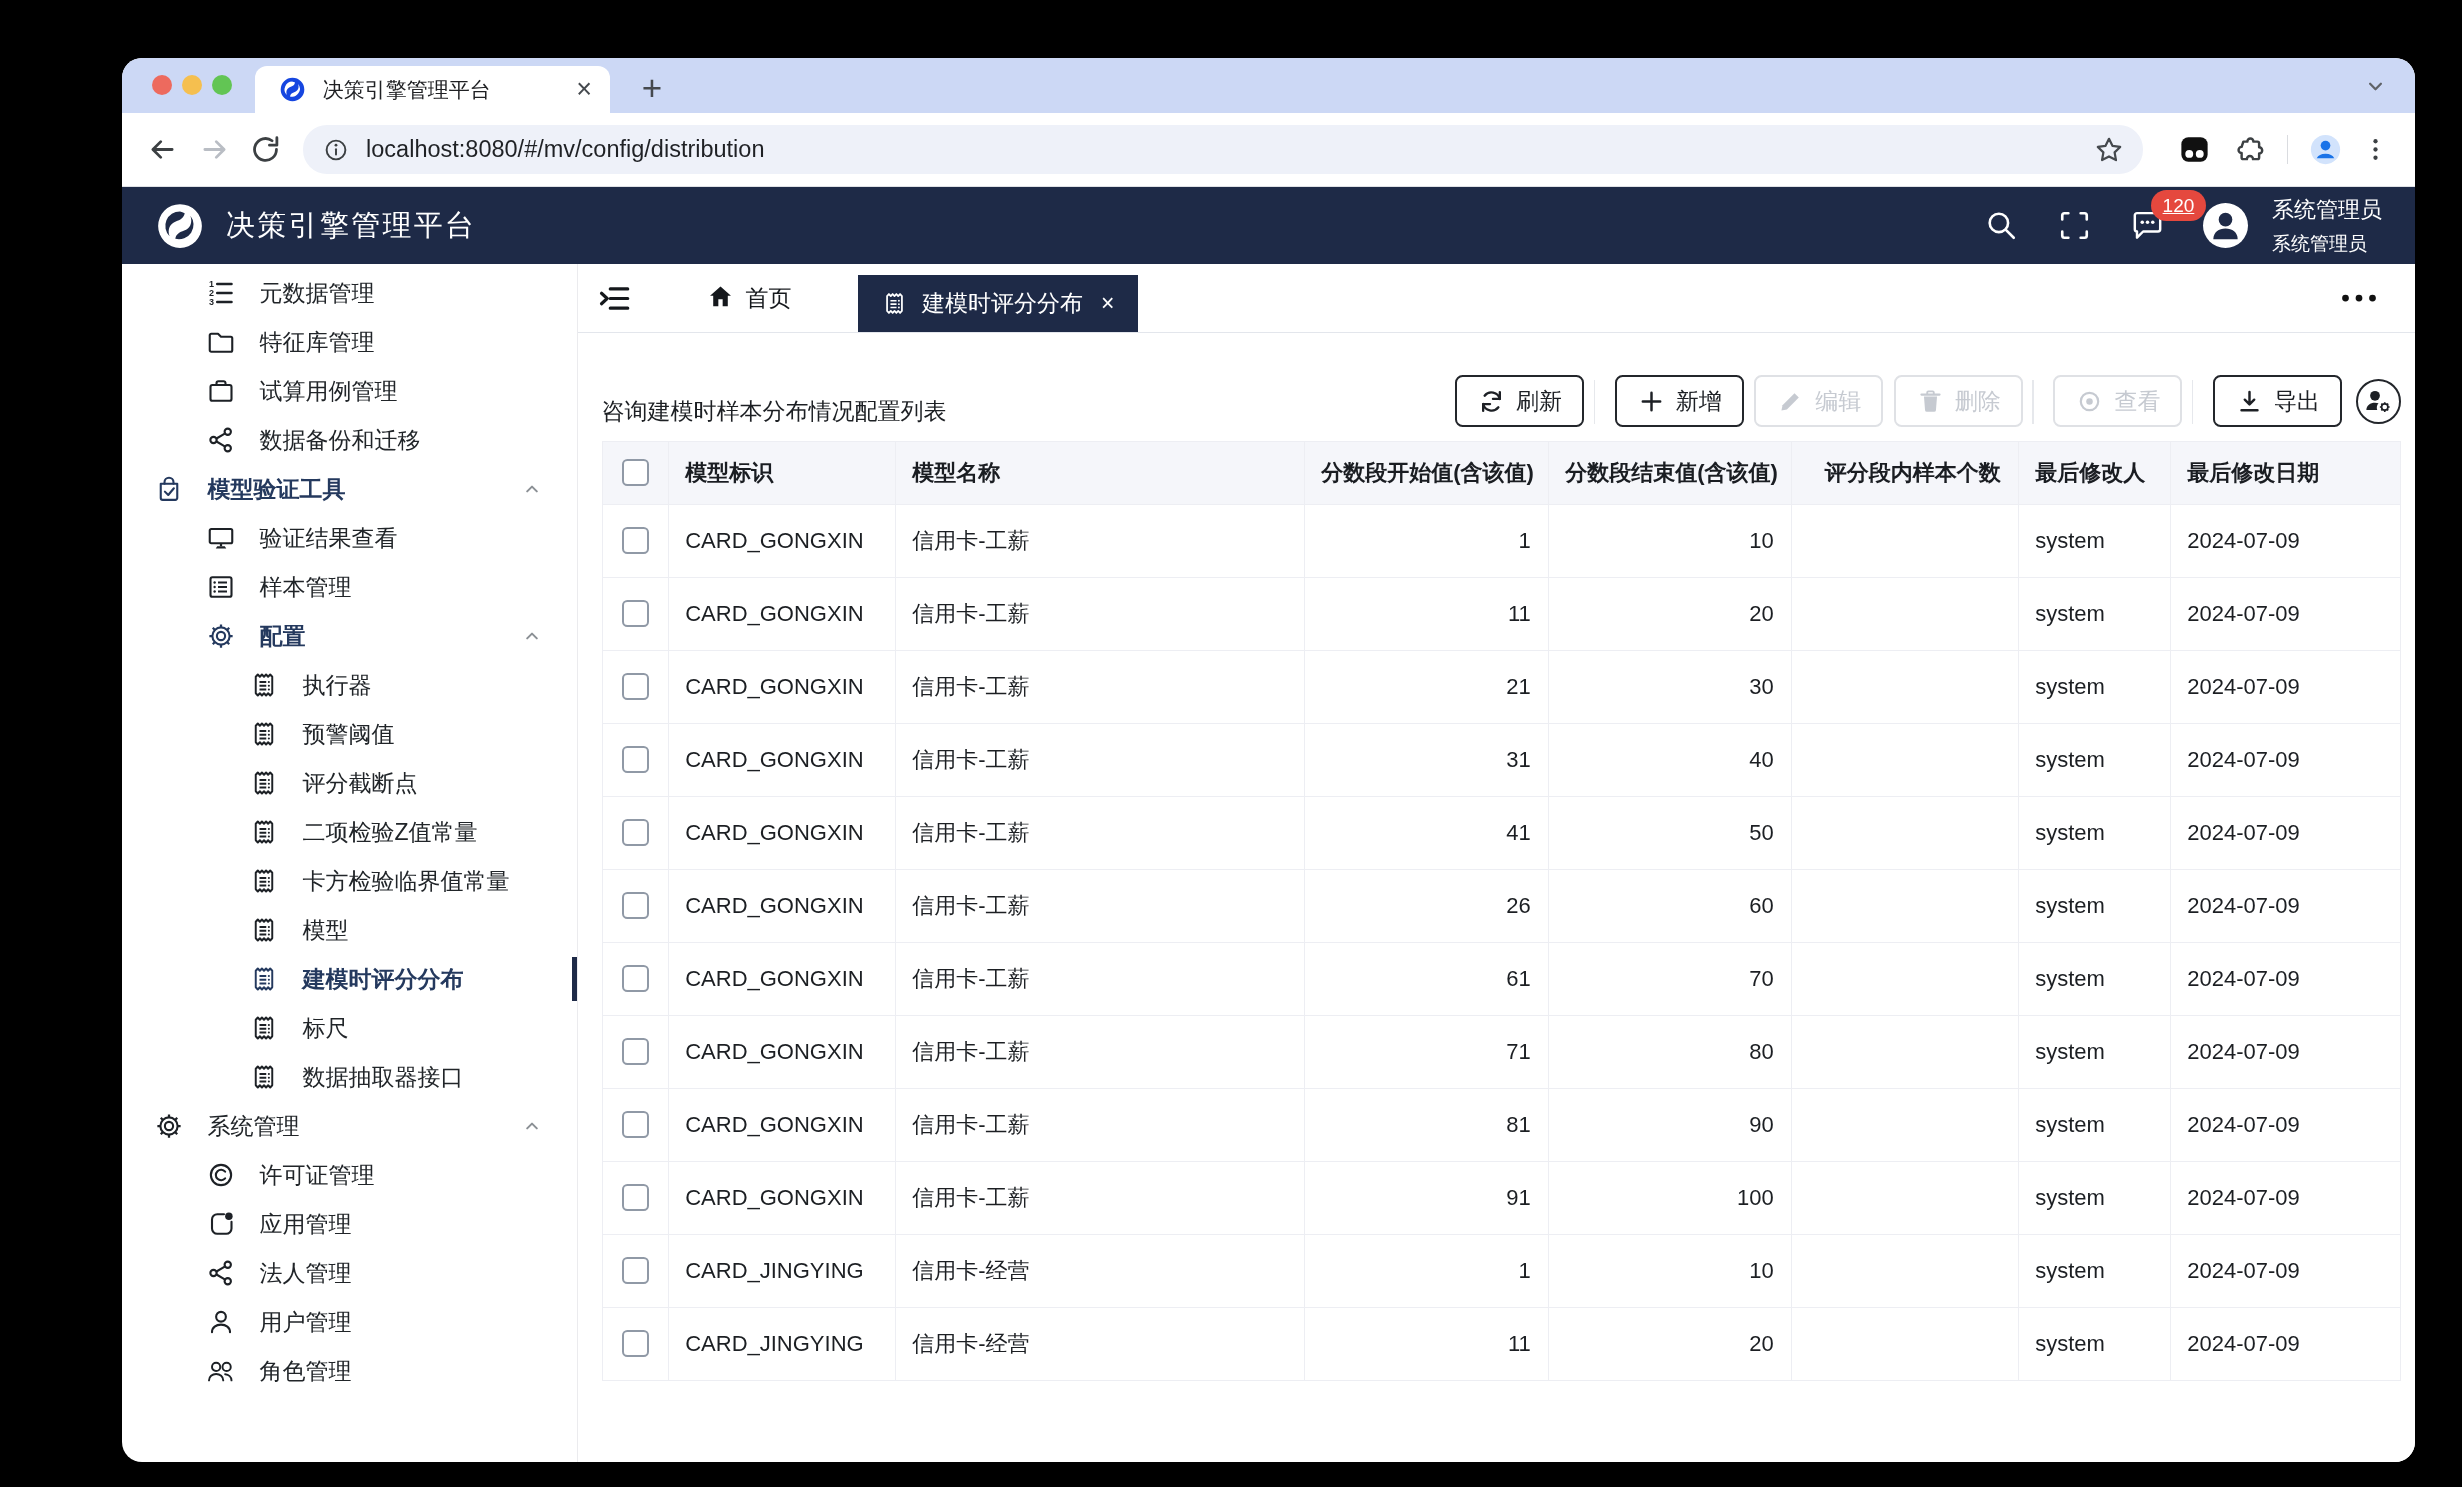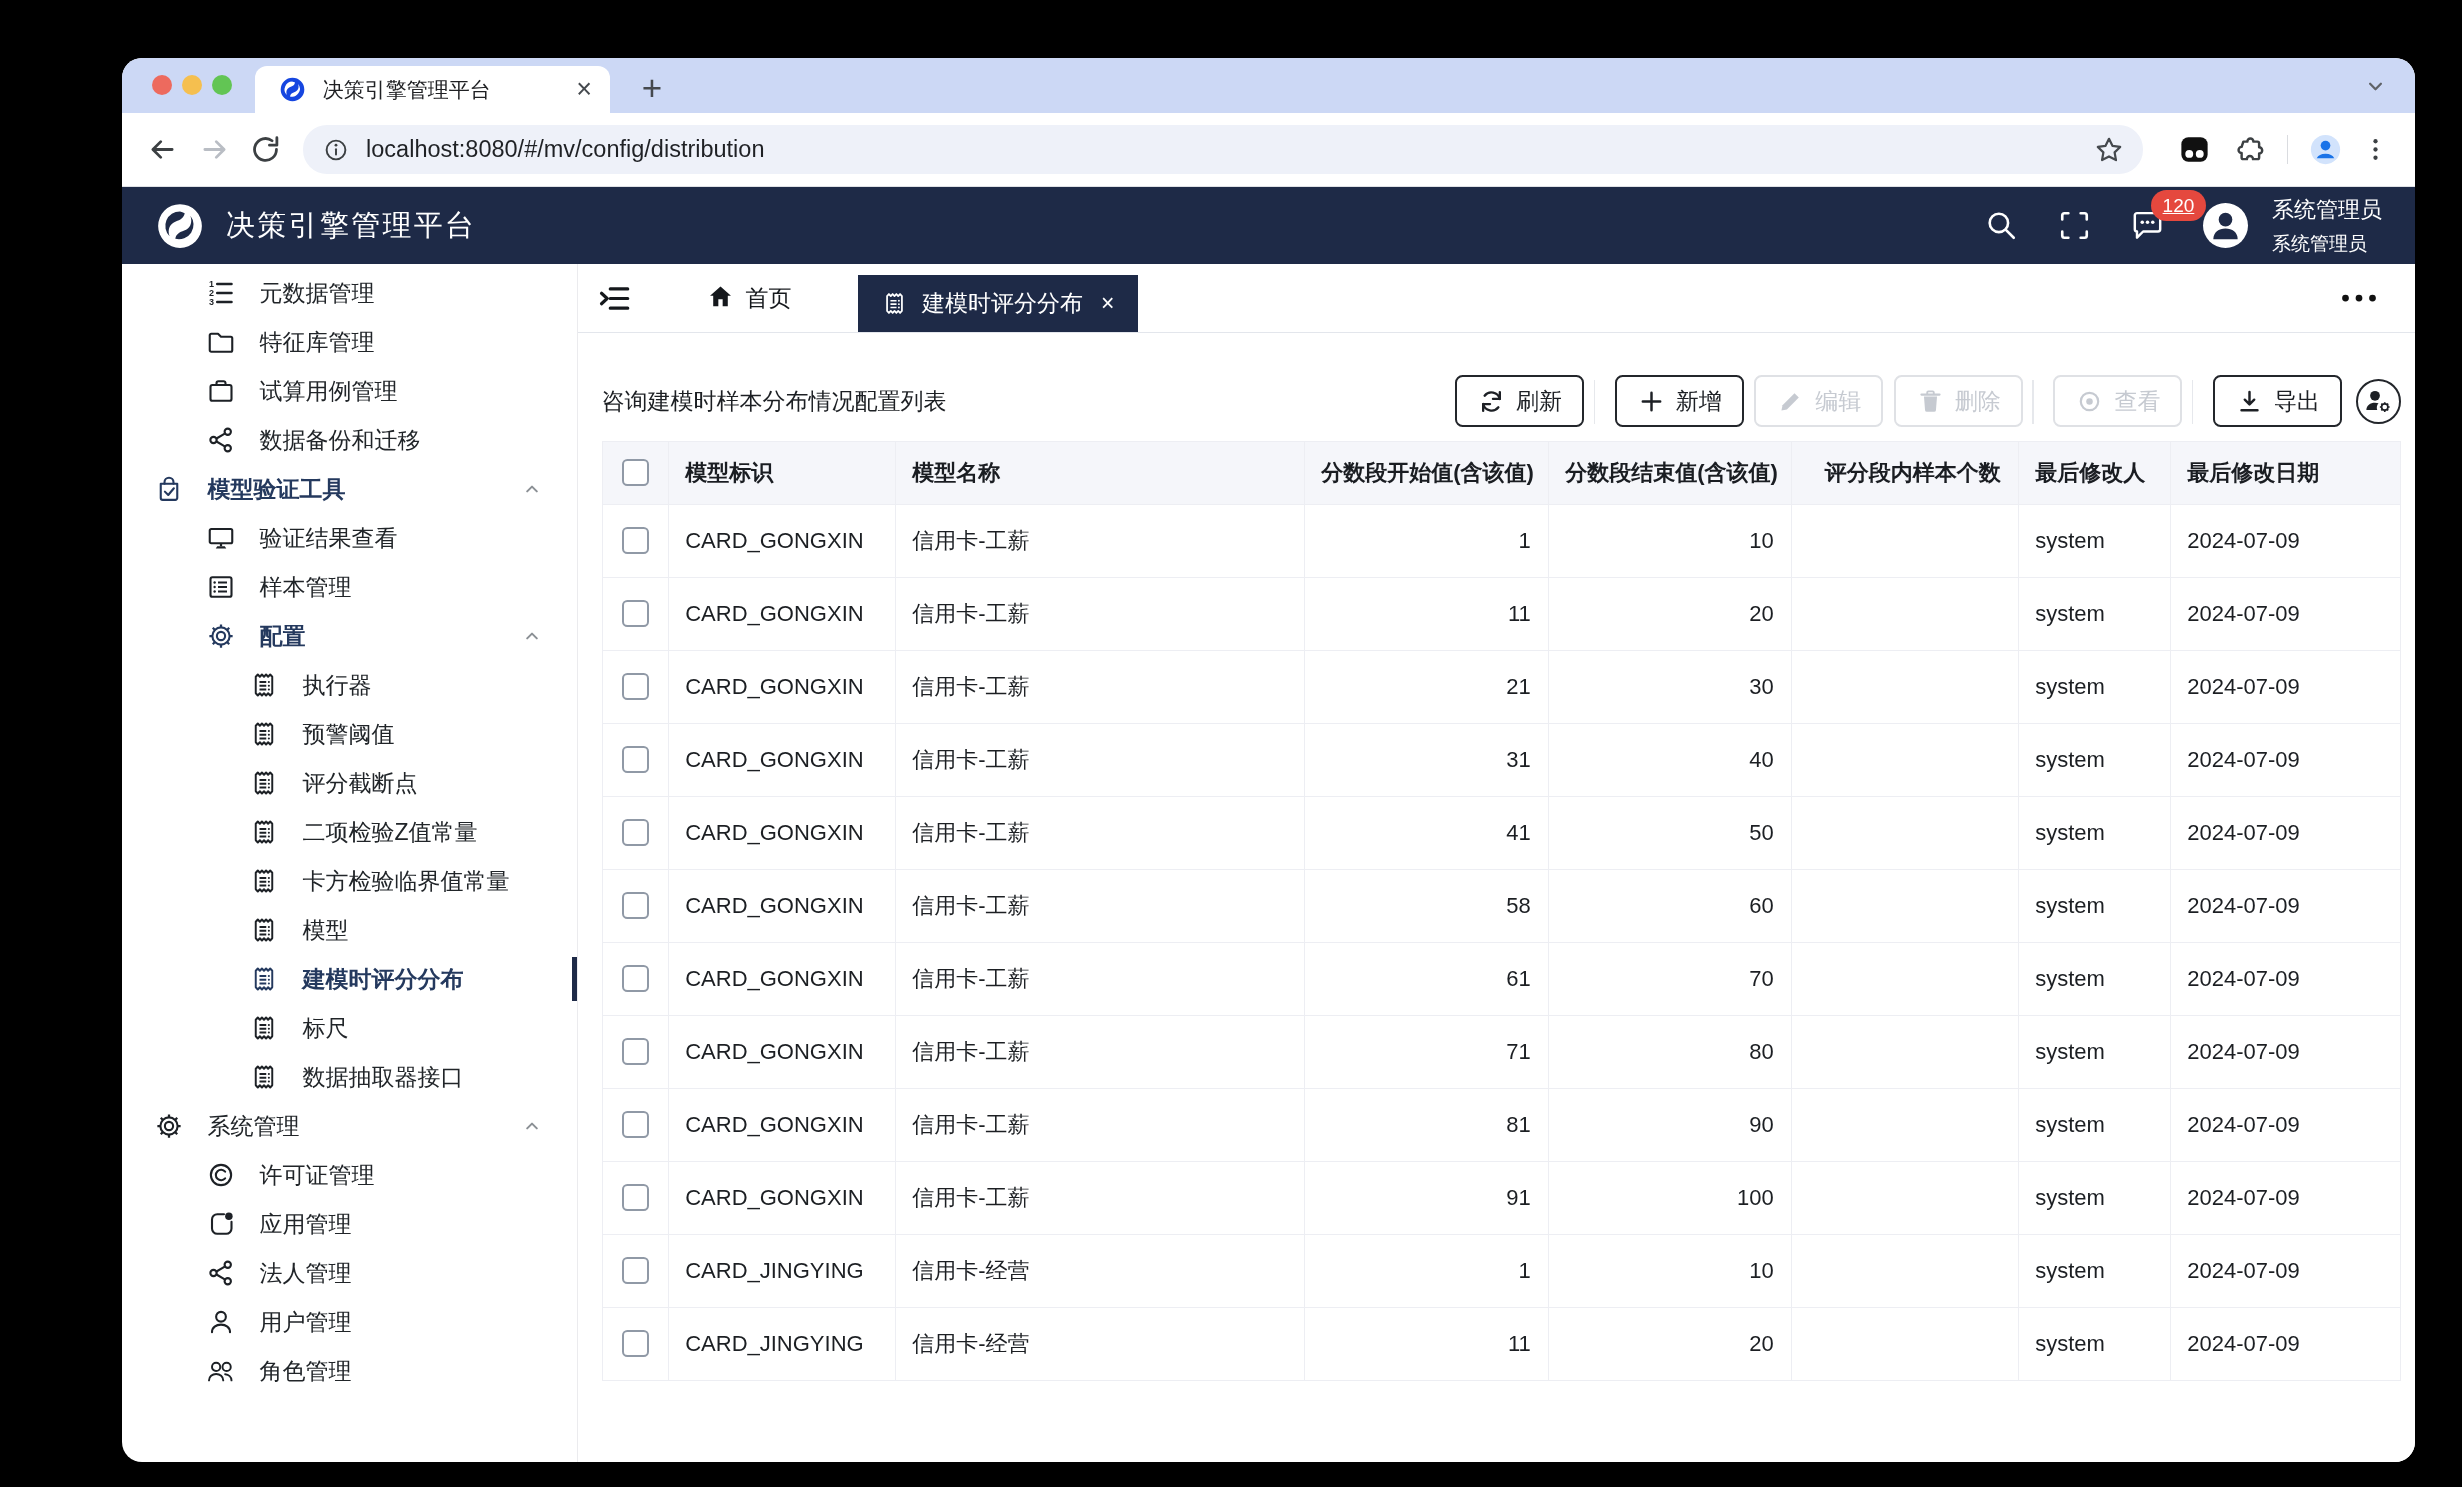--- a/index.html
+++ b/index.html
@@ -71,21 +71,21 @@
   .homegrp .hmic { width:27px; height:27px; }
   .homegrp .hmlb { font-size:23px; }
   .ptab { margin-left:67px; align-self:flex-end; height:57px; background:#1e2a47; color:#fff; display:flex;
           align-items:center; padding:0 23px; gap:13.6px; }
   .ptab .pic { width:27px; height:27px; }
   .ptab .plb { font-size:23px; }
   .ptab .pclose { font-size:23px; margin-left:4.5px; }
   .moredots { margin-left:auto; margin-right:35px; width:42px; height:30px; color:#111; }
 
   .cbody { flex:1; padding:0 14.4px 0 23.5px; overflow:hidden; }
-  .actionrow { margin-top:42px; height:52px; display:flex; align-items:center; }
+  .actionrow { margin-top:42px; height:52px; display:flex; align-items:flex-end; }
   .listtitle { font-size:23px; color:#1c1f23; white-space:nowrap; }
   .btns { margin-left:auto; display:flex; align-items:center; gap:10.6px; }
   .abtn { height:52px; border:2.3px solid #23262b; border-radius:7.6px; background:#fff; display:flex; align-items:center;
           gap:10px; padding:0 20px; font-size:23px; color:#1d2025; position:relative; white-space:nowrap; }
   .abtn .bic { width:29px; height:29px; }
   .abtn.disabled { border-color:#dfe1e5; color:#c6cad1; }
   .abtn.divider { margin-right:20px; }
   .abtn.divider::after { content:""; position:absolute; right:-13px; top:3px; width:1.5px; height:44px; background:#e6e8ec; }
   .circlebtn { width:45px; height:45px; border:2.3px solid #23262b; border-radius:50%; background:#fff; display:flex;
                align-items:center; justify-content:center; color:#1d2025; margin-left:3px; }
@@ -790,21 +790,21 @@
                 <td class="ar">50</td>
                 <td class="ar"></td>
                 <td>system</td>
                 <td>2024-07-09</td>
               </tr>
 
               <tr>
                 <td class="ccb"><span class="cb"></span></td>
                 <td>CARD_GONGXIN</td>
                 <td>信用卡-工薪</td>
-                <td class="ar">58</td>
+                <td class="ar">26</td>
                 <td class="ar">60</td>
                 <td class="ar"></td>
                 <td>system</td>
                 <td>2024-07-09</td>
               </tr>
 
               <tr>
                 <td class="ccb"><span class="cb"></span></td>
                 <td>CARD_GONGXIN</td>
                 <td>信用卡-工薪</td>

